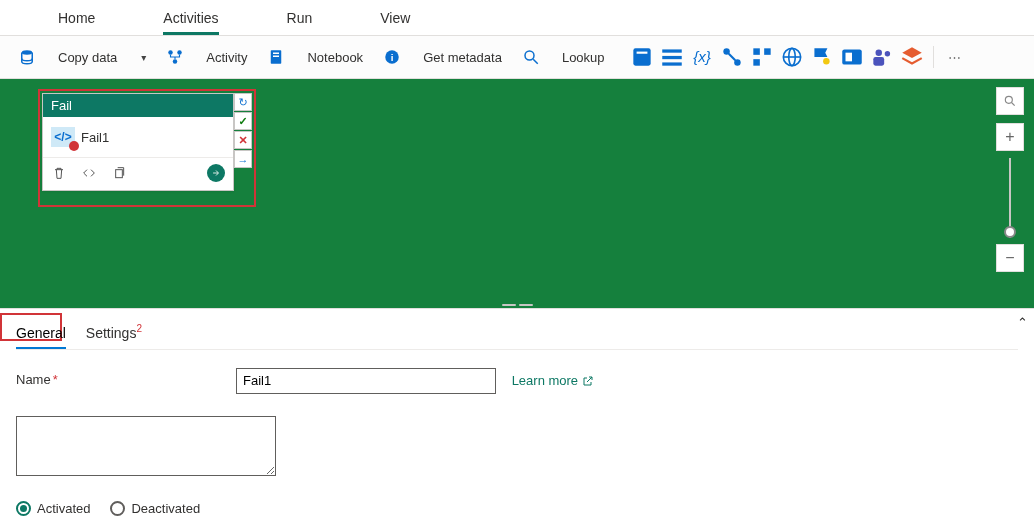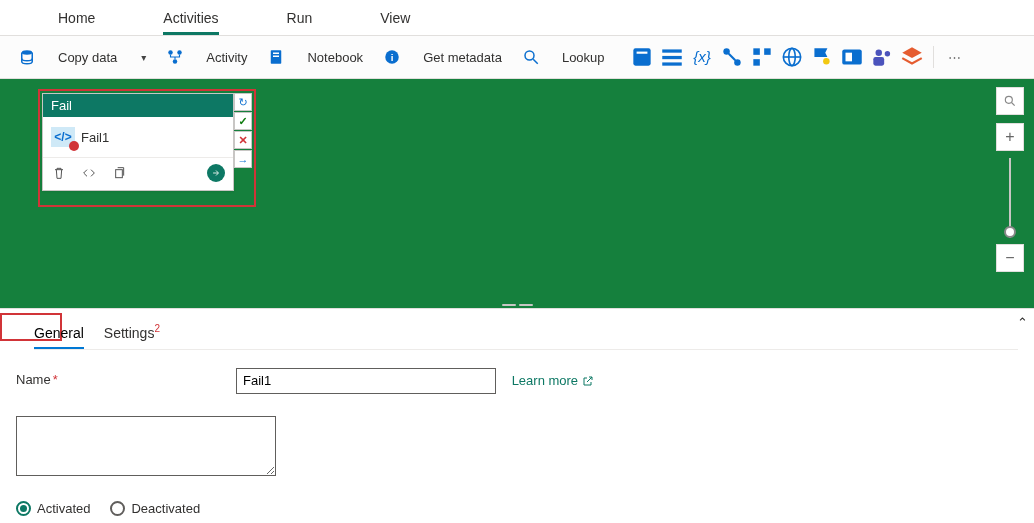--- a/index.html
+++ b/index.html
@@ -40,21 +40,21 @@
 .canvas-zoom { position:absolute; top:8px; right:10px; width:28px; display:flex; flex-direction:column; align-items:center; }
 .zoom-btn { width:28px; height:28px; background:#fff; border:1px solid #e1dfdd; display:flex; align-items:center; justify-content:center; font-size:16px; color:#666; cursor:pointer; margin-bottom:1px;}
 .zoom-track { width:2px; height:80px; background:#c8c6c4; position:relative; margin:6px 0;}
 .zoom-thumb { position:absolute; top:68px; left:-5px; width:12px; height:12px; border-radius:50%; background:#fff; border:2px solid #888;}
 .zoom-search { width:28px; height:28px; background:#fff; border:1px solid #e1dfdd; display:flex; align-items:center; justify-content:center; cursor:pointer; margin-bottom:8px;}
 
 .grabber { position:absolute; left:50%; bottom:0; width:34px; height:6px; transform:translateX(-50%); display:flex; justify-content:space-around; align-items:center; }
 .grabber span { width:14px; height:2px; background:#c8c6c4; border-radius:1px; }
 
 .detail-panel { padding: 8px 16px 16px 16px; position:relative; }
-.detail-tabs { display:flex; gap:20px; border-bottom:1px solid #edebe9; align-items:flex-end;margin-left:18px; }
+.detail-tabs { display:flex; gap:20px; border-bottom:1px solid #edebe9; align-items:flex-end; }
 .detail-tab { padding:6px 0 8px 0; cursor:pointer; font-size:14px; position:relative; }
 .detail-tab.active { color:#000; }
 .detail-tab.active span.lbl { border-bottom:2px solid #0078d4; padding-bottom:6px;}
 .detail-tab-box { position:absolute; top:4px; left:0px; border:2px solid #d13438; width:62px; height:28px; pointer-events:none;}
 .settings-sup { color:#d13438; font-size:10px; vertical-align:super; }
 .collapse-chev { position:absolute; right:0; top:0; padding:6px; cursor:pointer;}
 
 .form { margin-top:18px; }
 .form-row { display:flex; align-items:flex-start; margin-bottom:22px; }
 .form-label { width:220px; font-size:13px; padding-top:4px;}

